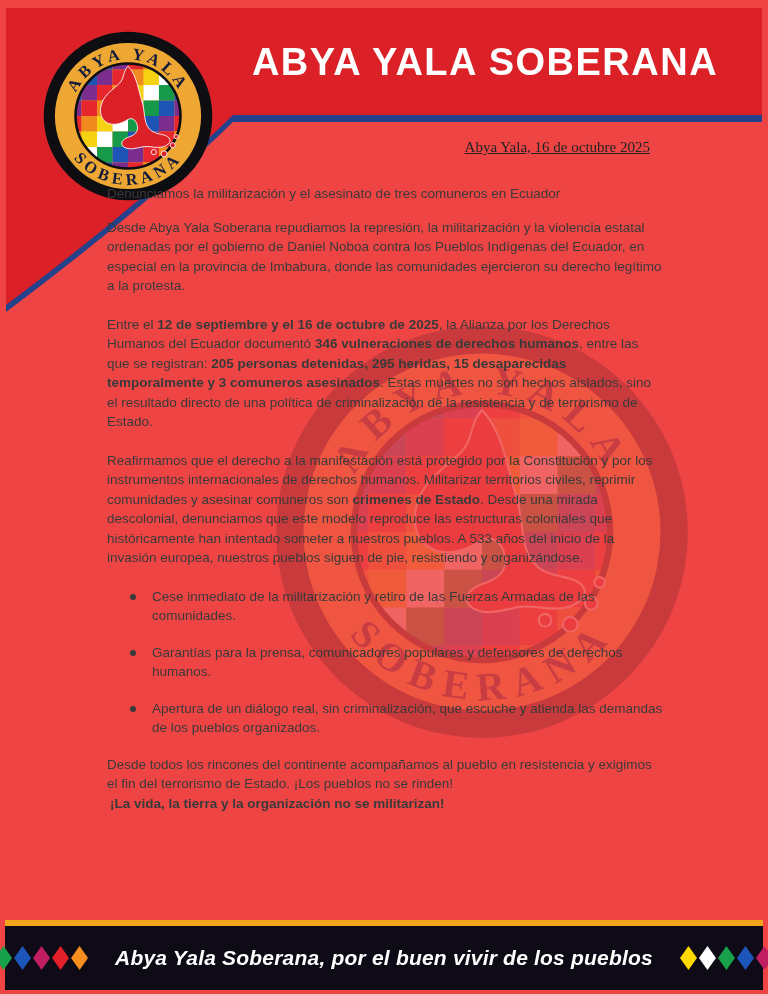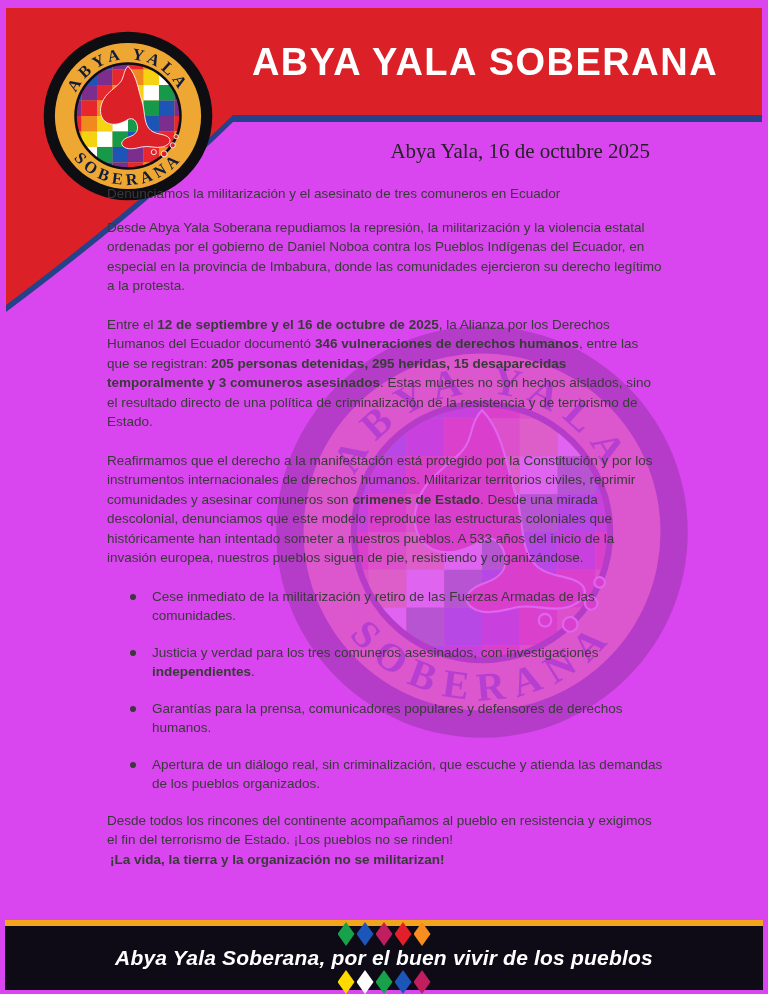--- a/index.html
+++ b/index.html
@@ -2,34 +2,34 @@
 <html style="--brand-red: #DB2127; --brand-blue: #24418C; --brand-gold: #EFA733; --footer-gold: #F2A51C; --bar-black: #0E0B16; --text: #3A3A3A; --ring-text: #111C3C;"><head>
 <meta charset="utf-8">
 <style>
   :root{
     --brand-red:#DB2127; --brand-blue:#24418C; --brand-gold:#EFA733;
     --footer-gold:#F2A51C; --bar-black:#0E0B16; --text:#3A3A3A; --ring-text:#111C3C;
   }
   *{margin:0;padding:0;box-sizing:border-box;}
   html,body{background:#888;}
   .page{
-    position:relative; width:768px; height:994px; background:#d946ef;
+    position:relative; width:768px; height:994px; background:#ef4444;
     font-family:"Liberation Sans", sans-serif; color:var(--text);
     overflow:hidden; margin:0 auto;
   }
   
   .header-svg{position:absolute; left:0; top:0;}
   .page-title{
     position:absolute; left:212px; right:10px; top:41px;
     font-size:38px; font-weight:900; letter-spacing:1.5px;
     color:#fff; text-align:center; white-space:nowrap;
   }
   .date-line{
     position:absolute; top:139px; right:118px;
-    font-family:"Liberation Serif", serif; font-size:21px; color:#222;
+    font-family:"Liberation Serif", serif; font-size:15px; color:#222;text-decoration:underline;
   }
   .logo-box{position:absolute; left:42px; top:30px; width:172px; height:172px;}
   .watermark{position:absolute; left:272px; top:322px; width:420px; height:420px; opacity:.17; pointer-events:none;}
   .ring-text{font-family:"Liberation Serif", serif; font-weight:bold; font-size:19px; letter-spacing:5px; fill:var(--ring-text);}
   
   .content{
     position:absolute; left:107px; top:184px; width:556px;
     font-size:13.5px; line-height:19.5px;
   }
   .b{font-weight:bold;}
@@ -43,21 +43,21 @@
     content:''; position:absolute; left:23px; top:7px;
     width:6px; height:6px; border-radius:50%; background:var(--text);
   }
   .closing{margin-bottom:0;}
   .slogan{font-weight:bold; padding-left:3px;}
   
   .footer{position:absolute; left:5px; right:5px; bottom:4px;}
   .footer-gold{height:6px; background:var(--footer-gold);}
   .footer-bar{
     height:64px; background:var(--bar-black);
-    display:flex; align-items:center; justify-content:center;flex-direction:column;
+    display:flex; align-items:center; justify-content:center;
   }
   .diamond-row{display:flex; align-items:center;}
   .diamond{
     display:inline-block; width:17px; height:24px; margin:0 1px;
     clip-path:polygon(50% 0,100% 50%,50% 100%,0 50%);
   }
   .tagline{
     color:#fff; font-style:italic; font-weight:bold; font-size:21px;
     margin:0 26px; white-space:nowrap; letter-spacing:.2px;
   }
@@ -186,21 +186,20 @@
   <div class="content">
     <div class="subject">Denunciamos la militarización y el asesinato de tres comuneros en Ecuador</div>
 
     <p class="para"><span>Desde Abya Yala Soberana repudiamos la represión, la militarización y la violencia estatal ordenadas por el gobierno de Daniel Noboa contra los Pueblos Indígenas del Ecuador, en especial en la provincia de Imbabura, donde las comunidades ejercieron su derecho legítimo a la protesta.</span></p>
     <p class="para"><span>Entre el </span><span class="b">12 de septiembre y el 16 de octubre de 2025</span><span>, la Alianza por los Derechos Humanos del Ecuador documentó </span><span class="b">346 vulneraciones de derechos humanos</span><span>, entre las que se registran: </span><span class="b">205 personas detenidas, 295 heridas, 15 desaparecidas temporalmente y 3 comuneros asesinados</span><span>. Estas muertes no son hechos aislados, sino el resultado directo de una política de criminalización de la resistencia y de terrorismo de Estado.</span></p>
     <p class="para"><span>Reafirmamos que el derecho a la manifestación está protegido por la Constitución y por los instrumentos internacionales de derechos humanos. Militarizar territorios civiles, reprimir comunidades y asesinar comuneros son </span><span class="b">crimenes de Estado</span><span>. Desde una mirada descolonial, denunciamos que este modelo reproduce las estructuras coloniales que históricamente han intentado someter a nuestros pueblos. A 533 años del inicio de la invasión europea, nuestros pueblos siguen de pie, resistiendo y organizándose.</span></p>
 
 
     <ul class="demands">
       <li><span>Cese inmediato de la militarización y retiro de las Fuerzas Armadas de las comunidades.</span></li>
-      <li><span>Justicia y verdad para los tres comuneros asesinados, con investigaciones </span><span class="b">independientes</span><span>.</span></li>
       <li><span>Garantías para la prensa, comunicadores populares y defensores de derechos humanos.</span></li>
       <li><span>Apertura de un diálogo real, sin criminalización, que escuche y atienda las demandas de los pueblos organizados.</span></li>
     </ul>
 
     <p class="closing"><span>Desde todos los rincones del continente acompañamos al pueblo en resistencia y exigimos el fin del terrorismo de Estado. ¡Los pueblos no se rinden!</span></p>
     <div class="slogan">¡La vida, la tierra y la organización no se militarizan!</div>
 
   </div>
 
   <div class="footer">

